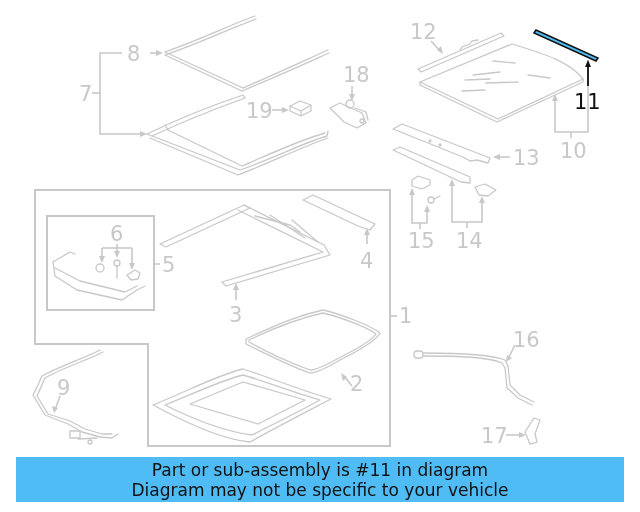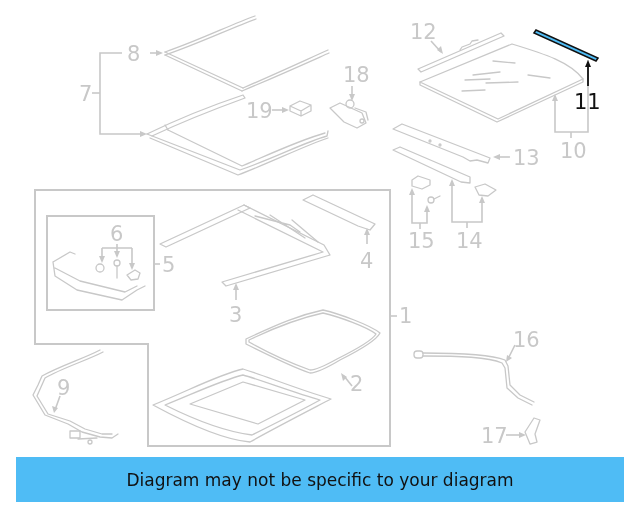--- a/index.html
+++ b/index.html
@@ -191,14 +191,15 @@
 
   <g>
     <path class="part" d="M525,432 L534,418 L540,420 L535,434 L537,442 L530,444 Z"></path>
   </g>
   <path class="lead" d="M506,435 L522,435"></path>
   <polygon points="526,435 519,432 519,438" fill="#c8c8c8"></polygon>
   <text class="lbl" x="481" y="443">17</text>
 </svg>
 
 <div id="banner">
-  <span>Diagram may not be specific to your diagram</span>
+  <span>Part or sub-assembly is #11 in diagram</span>
+  <span>Diagram may not be specific to your vehicle</span>
 </div>
 
 </body></html>

